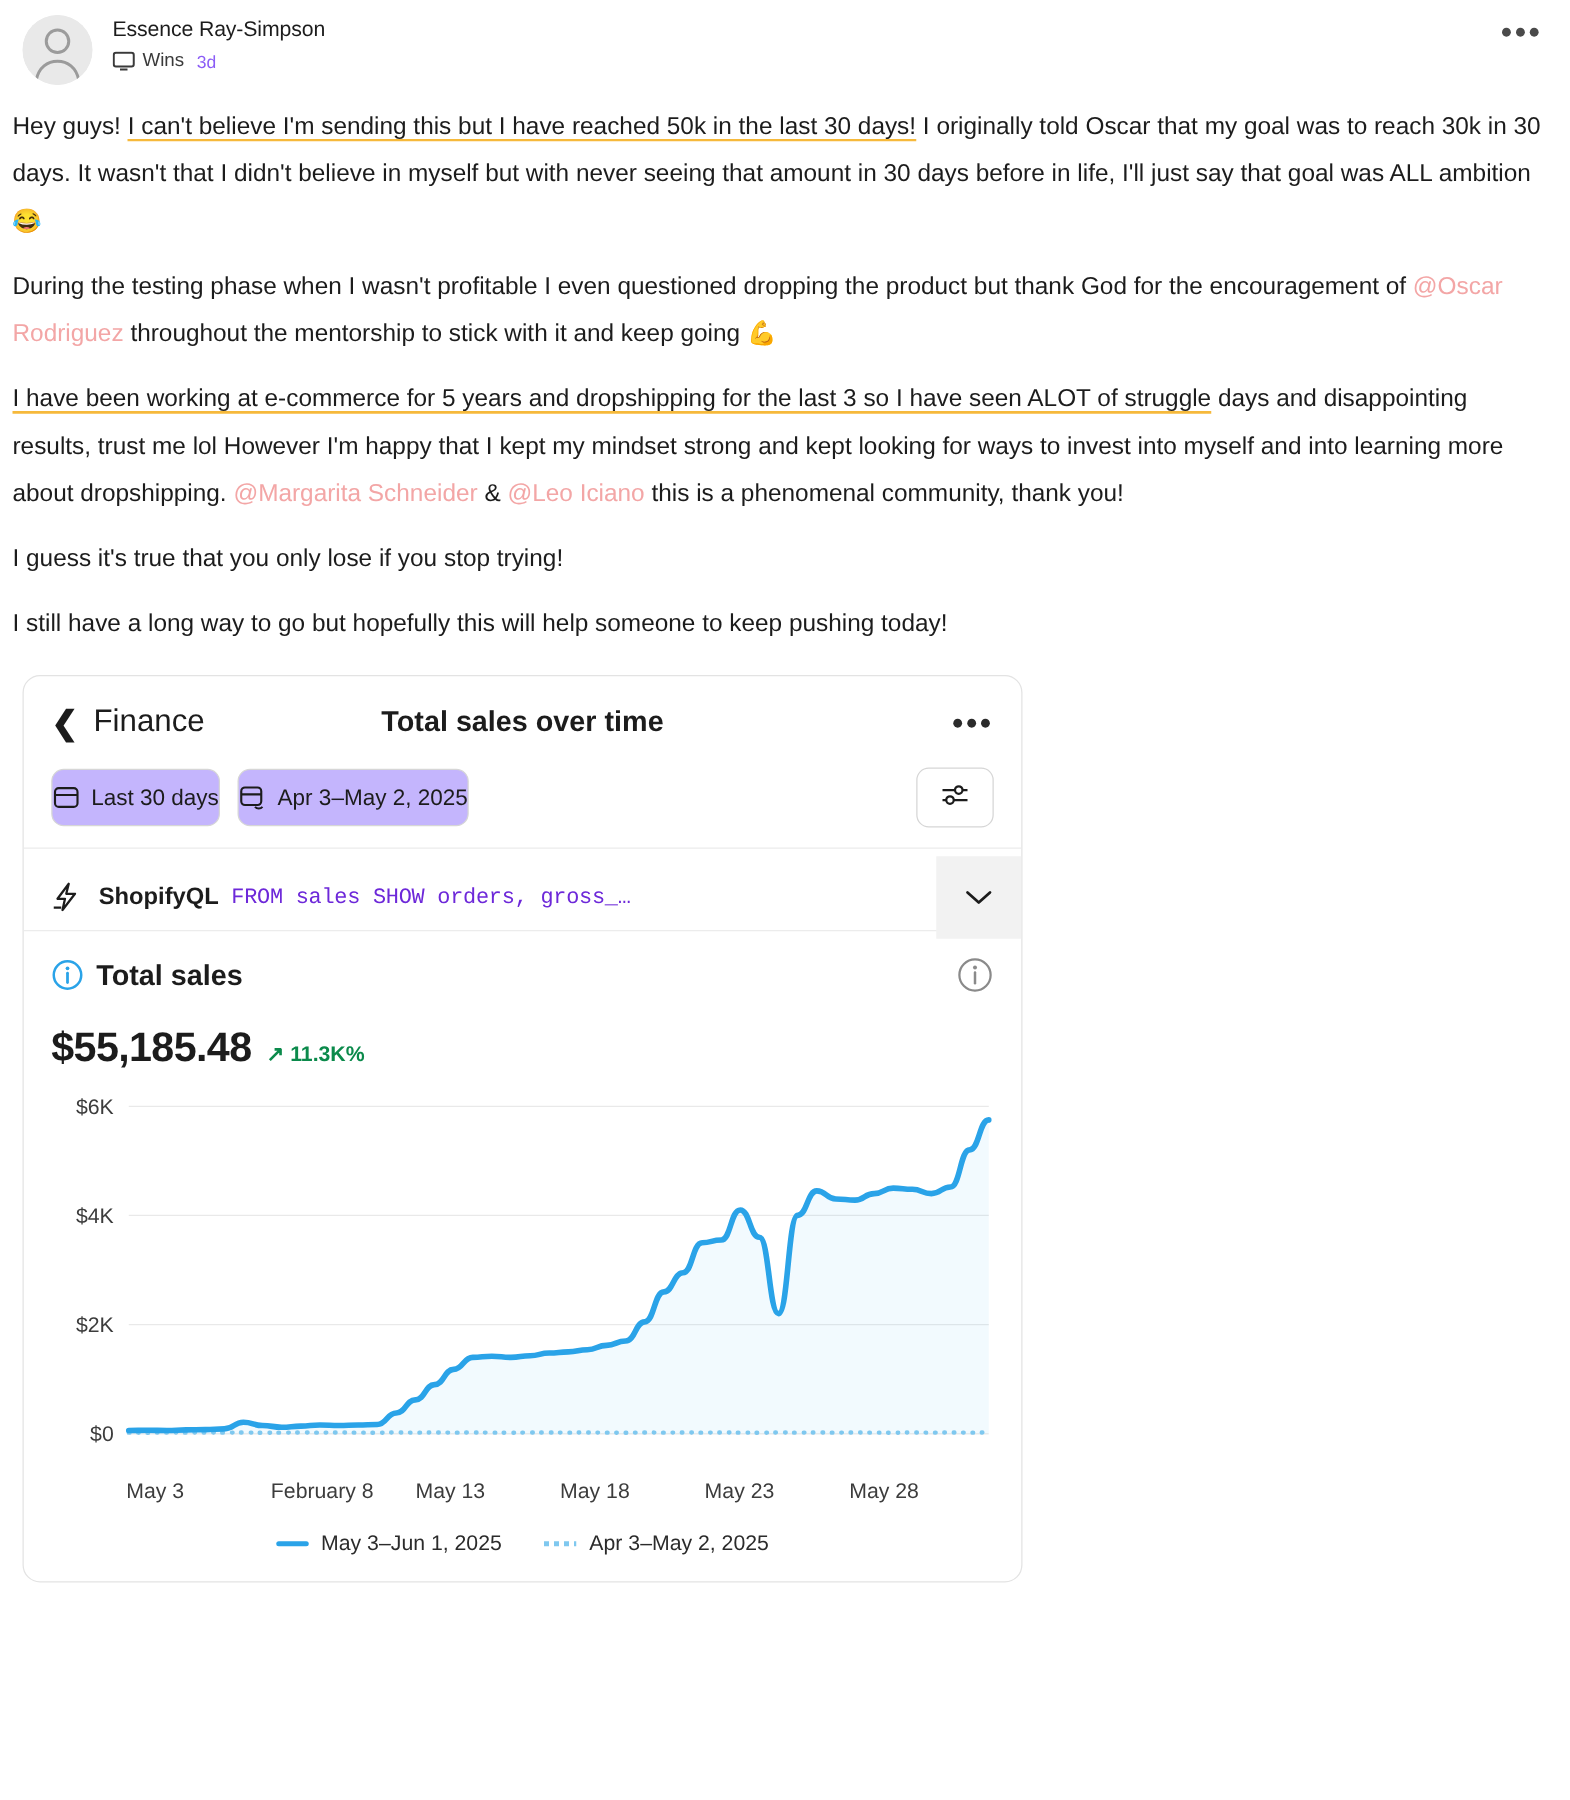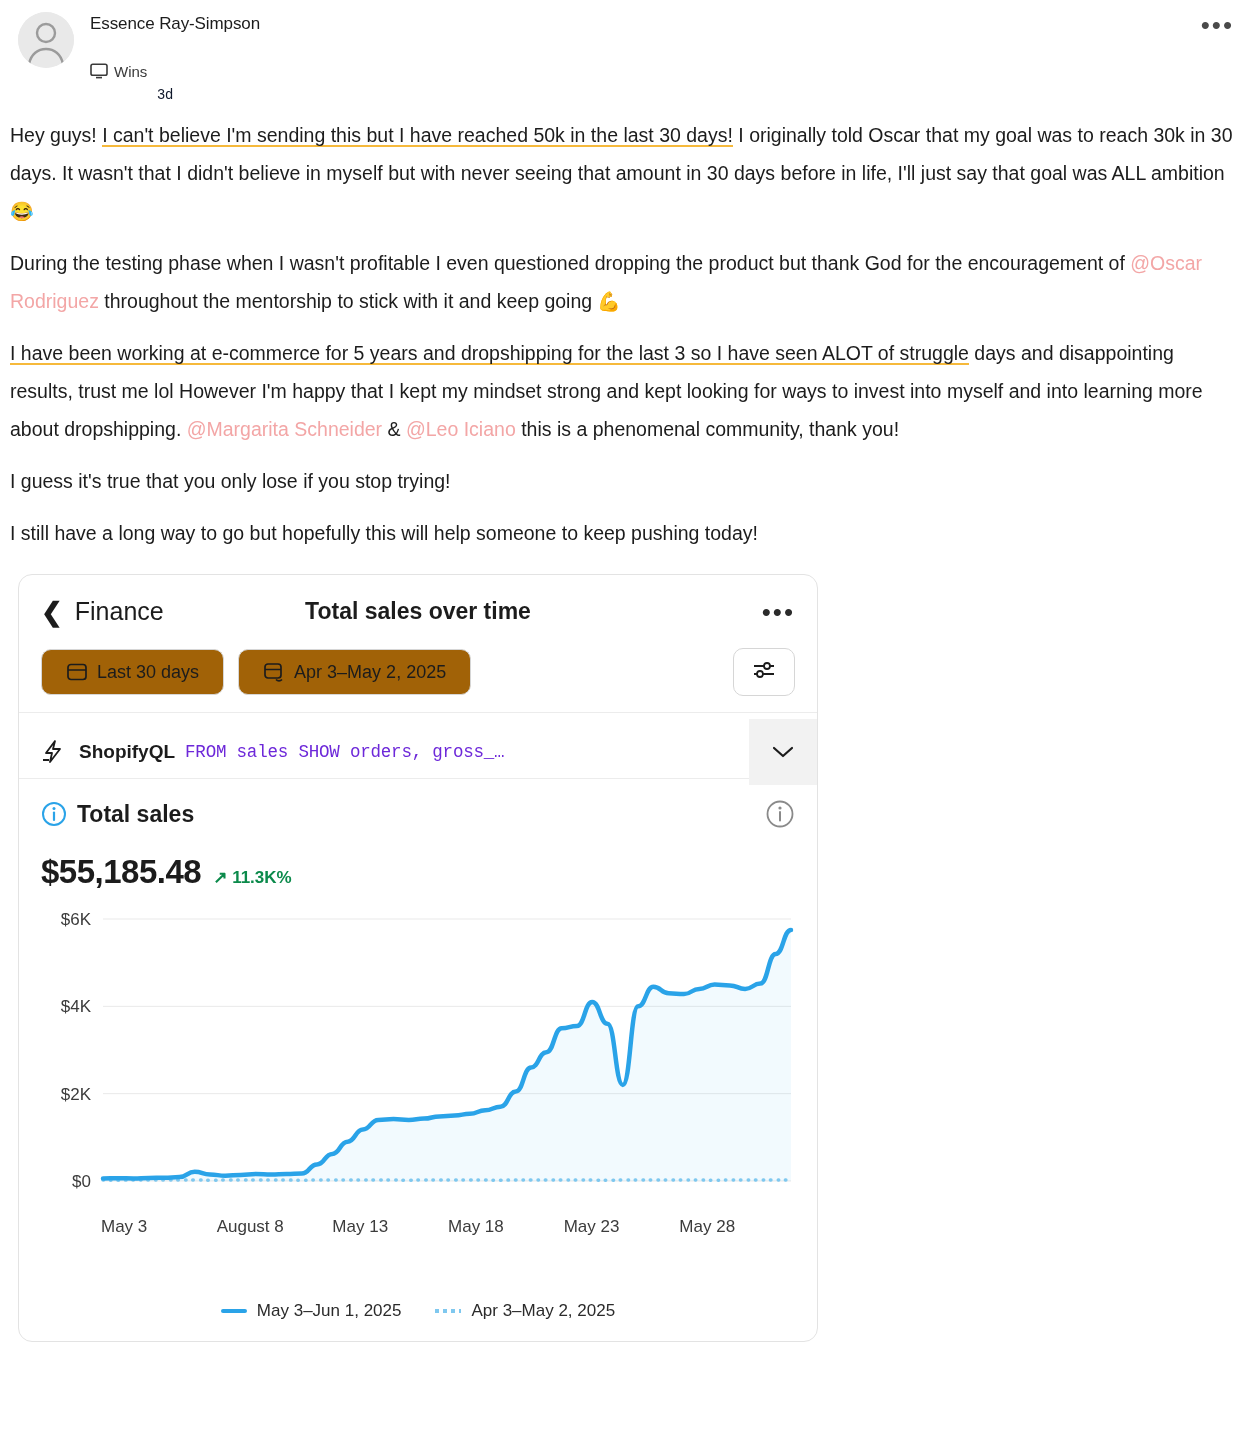--- a/index.html
+++ b/index.html
@@ -52,23 +52,22 @@
     gap: 6px;
   }
   .channel-icon { display: inline-flex; align-items: center; }
   .channel-name {
     font-size: 15px;
     color: #3a3a3a;
     font-weight: 500;
   }
   .timestamp {
     font-size: 14px;
-    color: #0f172a;
+    color: #8b5cf6;
     margin-left: 4px;
-    margin-top: 46px;
   }
   .more-dots {
     position: absolute;
     right: 22px;
     top: 20px;
     font-size: 26px;
     line-height: 10px;
     color: #4a4a4a;
     letter-spacing: 2px;
     cursor: pointer;
@@ -146,24 +145,24 @@
     align-items: center;
     padding: 18px 22px 16px 22px;
     gap: 14px;
   }
   .pill {
     display: flex;
     align-items: center;
     gap: 9px;
     border: 1px solid #d6d6d6;
     border-radius: 10px;
-    padding: 11px 24px;
+    padding: 11px 0;
     font-size: 18px;
     color: #1c1c1c;
-    background: #a16207;
+    background: #c4b5fd;
     cursor: pointer;
     white-space: nowrap;
   }
   .pill svg { display: block; }
   .filter-btn {
     margin-left: auto;
     border: 1px solid #d6d6d6;
     border-radius: 10px;
     width: 62px;
     height: 48px;
@@ -259,21 +258,21 @@
   }
   .legend {
     display: flex;
     justify-content: center;
     align-items: center;
     gap: 34px;
     padding: 22px 0 20px 0;
     font-size: 17px;
     color: #2b2b2b;
   }
-  .legend-item { display: flex; align-items: center; gap: 10px; margin-top: 42px; }
+  .legend-item { display: flex; align-items: center; gap: 10px; }
   .legend-solid {
     width: 26px; height: 4px; border-radius: 2px; background: #2aa3e8;
     display: inline-block;
   }
   .legend-dotted {
     width: 26px; height: 4px;
     background: repeating-linear-gradient(to right, #7fc8ef 0 4px, transparent 4px 8px);
     display: inline-block;
   }
 </style>
@@ -411,21 +410,21 @@
           <line x1="62" x2="750" y1="10" y2="10" stroke="#e9e9e9" stroke-width="1"></line>
           <text x="50" y="16" text-anchor="end" font-family="&quot;Liberation Sans&quot;, sans-serif" font-size="17" fill="#3c3c3c">$6K</text>
           <path d="M62.0,269.4 C69.6,269.4 69.6,269.2 77.3,269.2 C84.9,269.2 84.9,269.4 92.6,269.4 C100.2,269.4 100.2,268.9 107.9,268.9 C115.5,268.9 115.5,268.7 123.2,268.7 C130.8,268.7 130.8,268.1 138.4,268.1 C146.1,268.1 146.1,262.8 153.7,262.8 C161.4,262.8 161.4,265.4 169.0,265.4 C176.7,265.4 176.7,266.8 184.3,266.8 C192.0,266.8 192.0,265.9 199.6,265.9 C207.2,265.9 207.2,265.0 214.9,265.0 C222.5,265.0 222.5,265.4 230.2,265.4 C237.8,265.4 237.8,265.0 245.5,265.0 C253.1,265.0 253.1,264.6 260.8,264.6 C268.4,264.6 268.4,255.4 276.0,255.4 C283.7,255.4 283.7,244.9 291.3,244.9 C299.0,244.9 299.0,232.7 306.6,232.7 C314.3,232.7 314.3,220.5 321.9,220.5 C329.6,220.5 329.6,210.9 337.2,210.9 C344.8,210.9 344.8,210.0 352.5,210.0 C360.1,210.0 360.1,210.9 367.8,210.9 C375.4,210.9 375.4,209.6 383.1,209.6 C390.7,209.6 390.7,207.4 398.4,207.4 C406.0,207.4 406.0,206.5 413.6,206.5 C421.3,206.5 421.3,204.8 428.9,204.8 C436.6,204.8 436.6,201.3 444.2,201.3 C451.9,201.3 451.9,197.8 459.5,197.8 C467.2,197.8 467.2,182.5 474.8,182.5 C482.4,182.5 482.4,158.5 490.1,158.5 C497.7,158.5 497.7,143.2 505.4,143.2 C513.0,143.2 513.0,119.2 520.7,119.2 C528.3,119.2 528.3,117.0 536.0,117.0 C543.6,117.0 543.6,93.0 551.2,93.0 C558.9,93.0 558.9,114.8 566.5,114.8 C574.2,114.8 574.2,175.9 581.8,175.9 C589.5,175.9 589.5,97.3 597.1,97.3 C604.8,97.3 604.8,77.7 612.4,77.7 C620.0,77.7 620.0,84.2 627.7,84.2 C635.3,84.2 635.3,85.1 643.0,85.1 C650.6,85.1 650.6,79.9 658.3,79.9 C665.9,79.9 665.9,75.5 673.6,75.5 C681.2,75.5 681.2,76.4 688.8,76.4 C696.5,76.4 696.5,79.9 704.1,79.9 C711.8,79.9 711.8,74.6 719.4,74.6 C727.1,74.6 727.1,44.9 734.7,44.9 C742.4,44.9 742.4,20.9 750.0,20.9 L750.0,272 L62.0,272 Z" fill="rgba(42,163,232,0.06)"></path>
           <path d="M62.0,271.1 C69.6,271.1 69.6,271.2 77.3,271.2 C84.9,271.2 84.9,271.0 92.6,271.0 C100.2,271.0 100.2,271.1 107.9,271.1 C115.5,271.1 115.5,271.0 123.2,271.0 C130.8,271.0 130.8,271.1 138.4,271.1 C146.1,271.1 146.1,271.0 153.7,271.0 C161.4,271.0 161.4,271.2 169.0,271.2 C176.7,271.2 176.7,271.1 184.3,271.1 C192.0,271.1 192.0,271.0 199.6,271.0 C207.2,271.0 207.2,271.1 214.9,271.1 C222.5,271.1 222.5,271.0 230.2,271.0 C237.8,271.0 237.8,271.1 245.5,271.1 C253.1,271.1 253.1,271.2 260.8,271.2 C268.4,271.2 268.4,271.0 276.0,271.0 C283.7,271.0 283.7,271.1 291.3,271.1 C299.0,271.1 299.0,271.0 306.6,271.0 C314.3,271.0 314.3,271.1 321.9,271.1 C329.6,271.1 329.6,271.0 337.2,271.0 C344.8,271.0 344.8,271.1 352.5,271.1 C360.1,271.1 360.1,271.2 367.8,271.2 C375.4,271.2 375.4,271.0 383.1,271.0 C390.7,271.0 390.7,271.0 398.4,271.0 C406.0,271.0 406.0,271.1 413.6,271.1 C421.3,271.1 421.3,271.0 428.9,271.0 C436.6,271.0 436.6,271.1 444.2,271.1 C451.9,271.1 451.9,271.2 459.5,271.2 C467.2,271.2 467.2,271.0 474.8,271.0 C482.4,271.0 482.4,271.1 490.1,271.1 C497.7,271.1 497.7,271.0 505.4,271.0 C513.0,271.0 513.0,271.1 520.7,271.1 C528.3,271.1 528.3,271.0 536.0,271.0 C543.6,271.0 543.6,271.1 551.2,271.1 C558.9,271.1 558.9,271.2 566.5,271.2 C574.2,271.2 574.2,271.0 581.8,271.0 C589.5,271.0 589.5,271.1 597.1,271.1 C604.8,271.1 604.8,271.0 612.4,271.0 C620.0,271.0 620.0,271.1 627.7,271.1 C635.3,271.1 635.3,271.0 643.0,271.0 C650.6,271.0 650.6,271.1 658.3,271.1 C665.9,271.1 665.9,271.2 673.6,271.2 C681.2,271.2 681.2,271.0 688.8,271.0 C696.5,271.0 696.5,271.1 704.1,271.1 C711.8,271.1 711.8,271.0 719.4,271.0 C727.1,271.0 727.1,271.1 734.7,271.1 C742.4,271.1 742.4,271.0 750.0,271.0" fill="none" stroke="#7fc8ef" stroke-width="3.5" stroke-linecap="round" stroke-dasharray="0.5 7"></path>
           <path d="M62.0,269.4 C69.6,269.4 69.6,269.2 77.3,269.2 C84.9,269.2 84.9,269.4 92.6,269.4 C100.2,269.4 100.2,268.9 107.9,268.9 C115.5,268.9 115.5,268.7 123.2,268.7 C130.8,268.7 130.8,268.1 138.4,268.1 C146.1,268.1 146.1,262.8 153.7,262.8 C161.4,262.8 161.4,265.4 169.0,265.4 C176.7,265.4 176.7,266.8 184.3,266.8 C192.0,266.8 192.0,265.9 199.6,265.9 C207.2,265.9 207.2,265.0 214.9,265.0 C222.5,265.0 222.5,265.4 230.2,265.4 C237.8,265.4 237.8,265.0 245.5,265.0 C253.1,265.0 253.1,264.6 260.8,264.6 C268.4,264.6 268.4,255.4 276.0,255.4 C283.7,255.4 283.7,244.9 291.3,244.9 C299.0,244.9 299.0,232.7 306.6,232.7 C314.3,232.7 314.3,220.5 321.9,220.5 C329.6,220.5 329.6,210.9 337.2,210.9 C344.8,210.9 344.8,210.0 352.5,210.0 C360.1,210.0 360.1,210.9 367.8,210.9 C375.4,210.9 375.4,209.6 383.1,209.6 C390.7,209.6 390.7,207.4 398.4,207.4 C406.0,207.4 406.0,206.5 413.6,206.5 C421.3,206.5 421.3,204.8 428.9,204.8 C436.6,204.8 436.6,201.3 444.2,201.3 C451.9,201.3 451.9,197.8 459.5,197.8 C467.2,197.8 467.2,182.5 474.8,182.5 C482.4,182.5 482.4,158.5 490.1,158.5 C497.7,158.5 497.7,143.2 505.4,143.2 C513.0,143.2 513.0,119.2 520.7,119.2 C528.3,119.2 528.3,117.0 536.0,117.0 C543.6,117.0 543.6,93.0 551.2,93.0 C558.9,93.0 558.9,114.8 566.5,114.8 C574.2,114.8 574.2,175.9 581.8,175.9 C589.5,175.9 589.5,97.3 597.1,97.3 C604.8,97.3 604.8,77.7 612.4,77.7 C620.0,77.7 620.0,84.2 627.7,84.2 C635.3,84.2 635.3,85.1 643.0,85.1 C650.6,85.1 650.6,79.9 658.3,79.9 C665.9,79.9 665.9,75.5 673.6,75.5 C681.2,75.5 681.2,76.4 688.8,76.4 C696.5,76.4 696.5,79.9 704.1,79.9 C711.8,79.9 711.8,74.6 719.4,74.6 C727.1,74.6 727.1,44.9 734.7,44.9 C742.4,44.9 742.4,20.9 750.0,20.9" fill="none" stroke="#2aa3e8" stroke-width="4.5" stroke-linejoin="round" stroke-linecap="round"></path>
         </svg>
     </div>
 
     <div class="x-labels">
       <span>May 3</span>
-      <span>August 8</span>
+      <span>February 8</span>
       <span>May 13</span>
       <span>May 18</span>
       <span>May 23</span>
       <span>May 28</span>
     </div>
 
     <div class="legend">
       <div class="legend-item">
         <span class="legend-solid"></span>
         <span>May 3–Jun 1, 2025</span>

